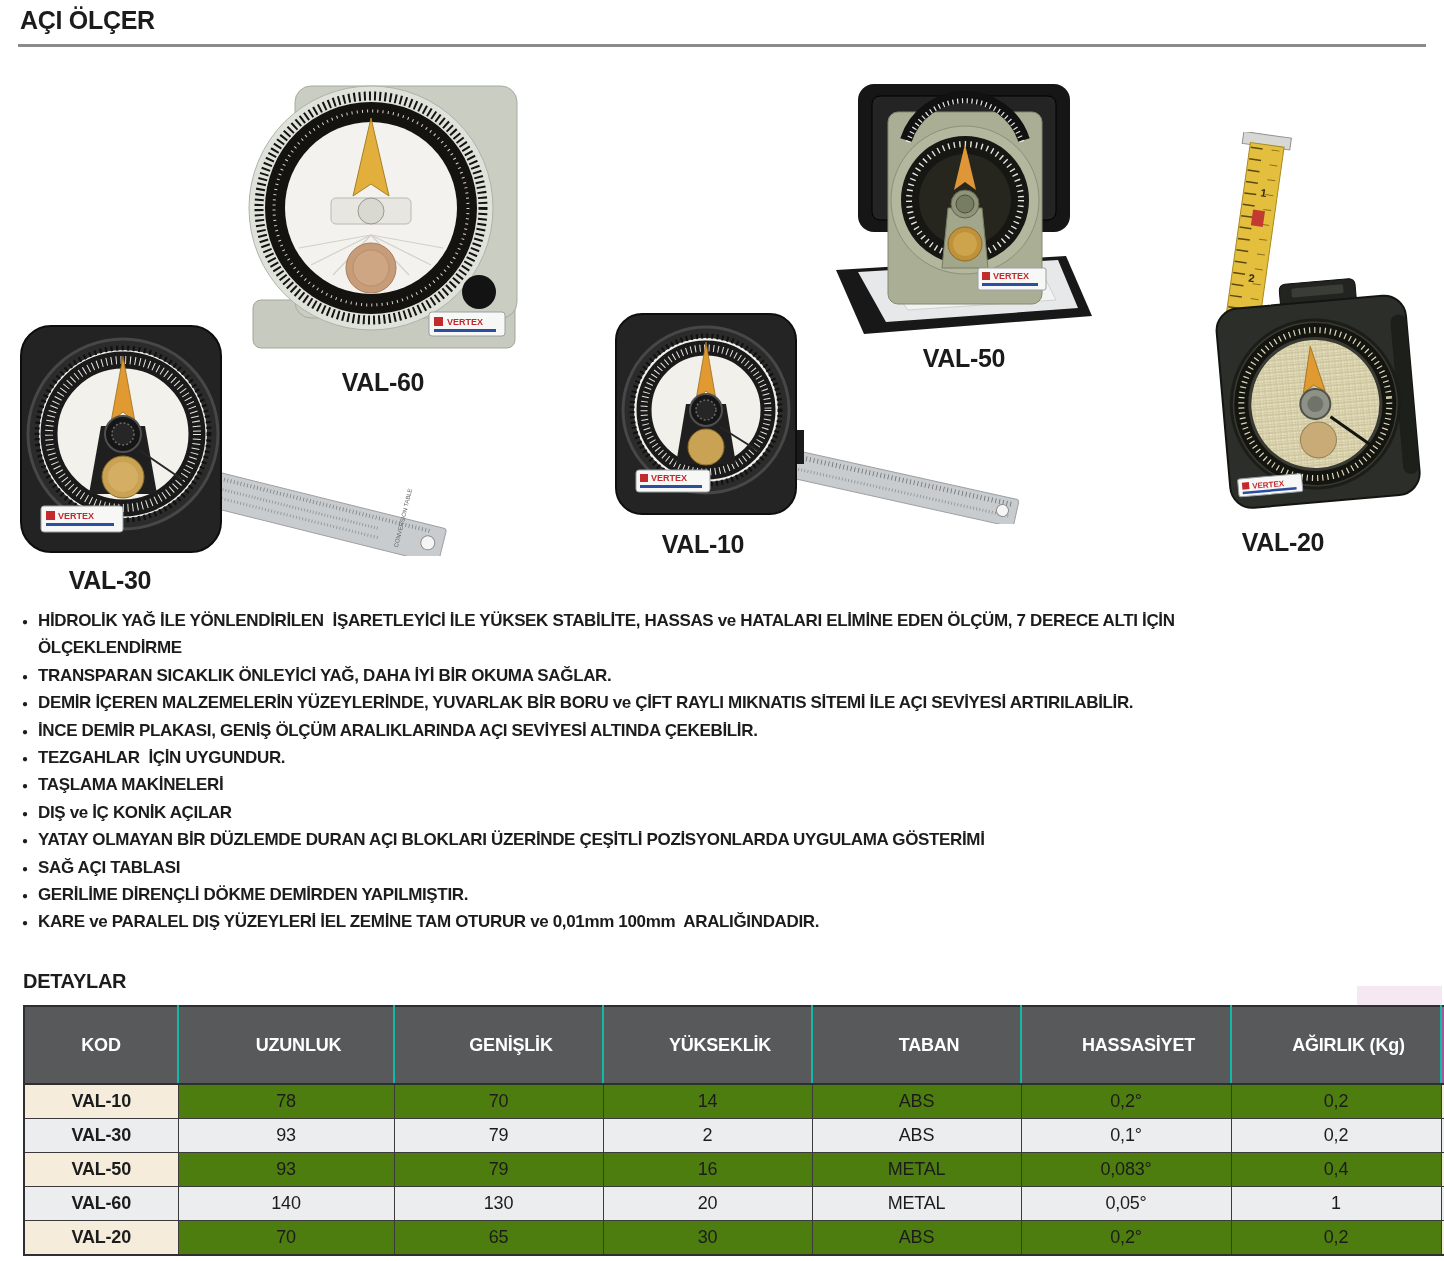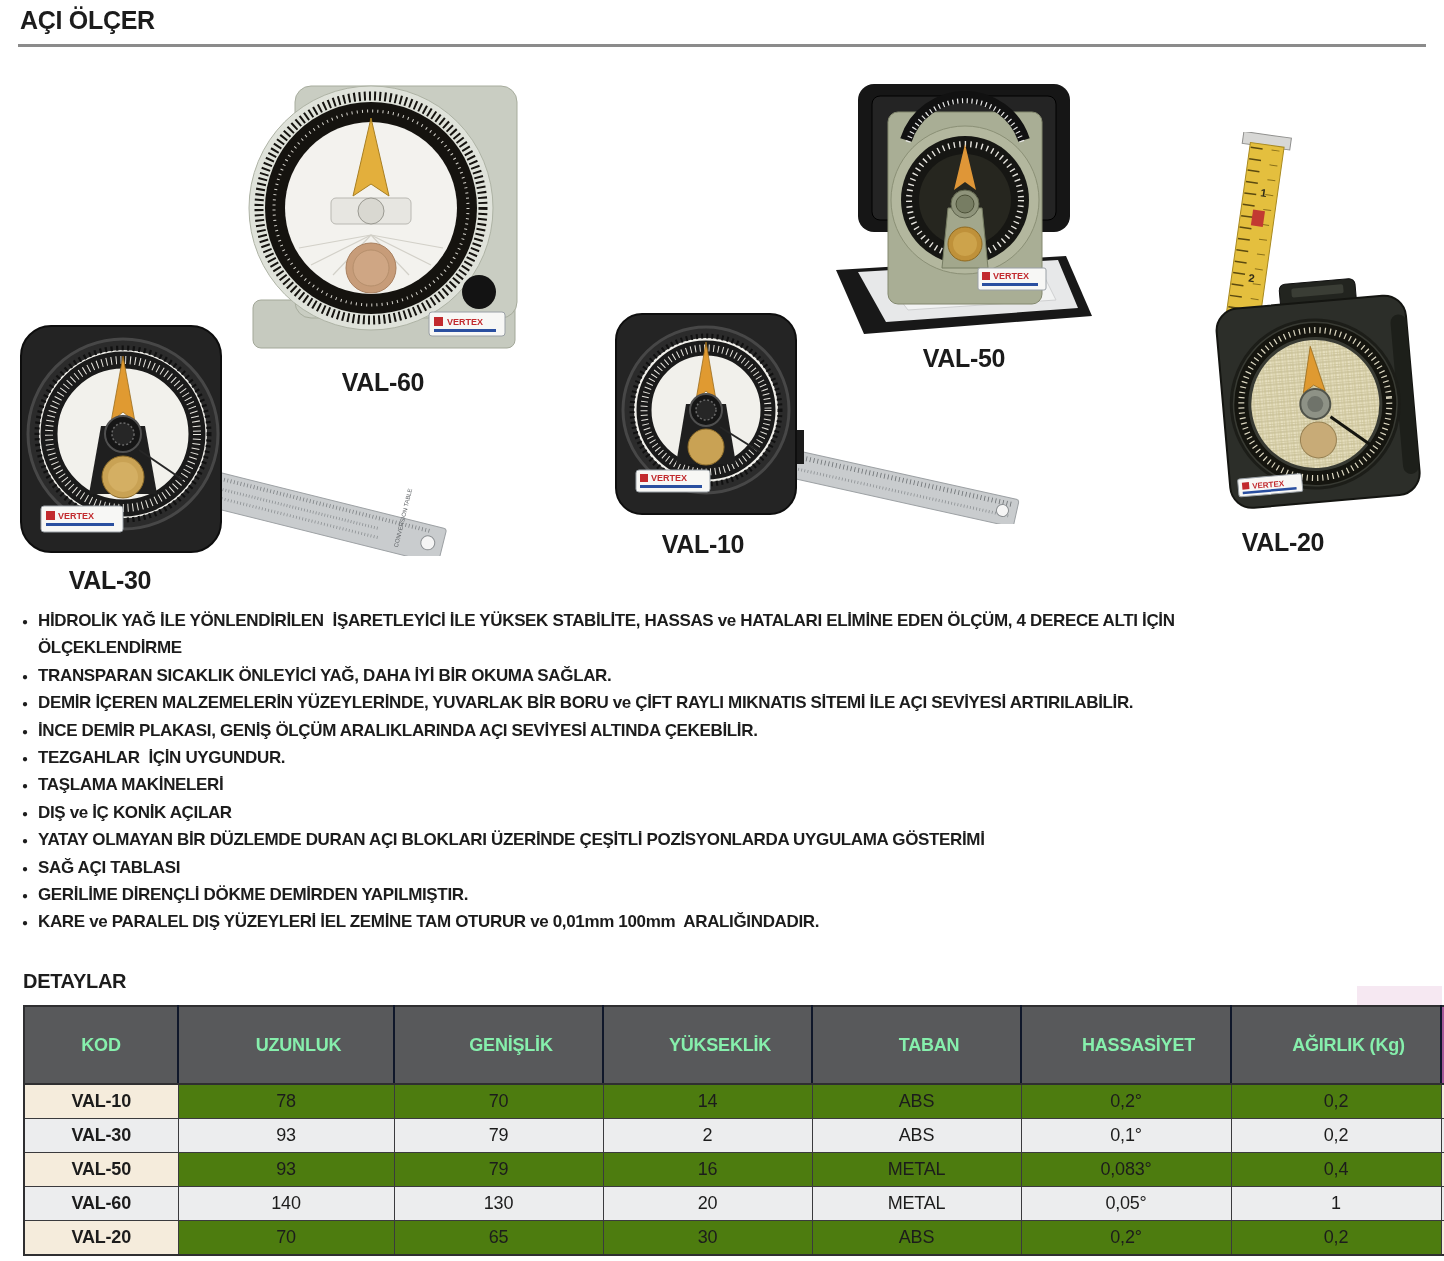--- a/index.html
+++ b/index.html
@@ -36,25 +36,25 @@
   }
   
   .detaylar{position:absolute;left:23px;top:970px;font-size:20px;font-weight:700;letter-spacing:-0.3px;}
   .pink-strip{position:absolute;left:1357px;top:986px;width:85px;height:19px;background:#f6e8f2;}
   table.details{
     position:absolute;left:23px;top:1005px;width:1396px;
     border-collapse:collapse;table-layout:fixed;
     border:2px solid #2f2f31;
   }
   table.details th{
-    background:var(--table-header-bg,#58595b);color:#86efac;
+    background:var(--table-header-bg,#58595b);color:#ffffff;
     height:74px;font-size:18px;font-weight:700;letter-spacing:-0.2px;text-align:center;vertical-align:middle;
     border-bottom:2px solid #2f2f31;
   }
-  table.details th + th{border-left:2px solid #0f172a;padding-left:26px;}
+  table.details th + th{border-left:2px solid #14b8a6;padding-left:26px;}
   table.details th.price{background:var(--price-header-bg,#a5589a);color:#fcf0f8;}
   table.details td{
     height:33px;text-align:center;vertical-align:middle;
     font-size:18px;letter-spacing:-0.2px;background:#4d7c0f;
     border:1.6px solid #3a3a3d;padding:0;
   }
   table.details tr.alt td{background:var(--alt-row-bg,#ecedee);}
   table.details td:first-child{background:var(--code-cell-bg,#f5ecdc);font-weight:700;}
   table.details td:last-child{background:var(--code-cell-bg,#f5ecdc);}
   table.details th:nth-child(1){width:150px;}
@@ -253,21 +253,21 @@
           <rect x="38" y="344" width="7" height="7" fill="#c22a2e"></rect>
           <text x="48" y="351" font-size="8" font-weight="700" fill="#c22a2e">VERTEX</text>
           <rect x="38" y="353" width="54" height="2.5" fill="#2a4fa0"></rect>
         </g>
       </g>
     </svg>
     <figcaption class="plabel">VAL-20</figcaption>
   </figure>
 
   <ul class="features">
-      <li>HİDROLİK YAĞ İLE YÖNLENDİRİLEN  İŞARETLEYİCİ İLE YÜKSEK STABİLİTE, HASSAS ve HATALARI ELİMİNE EDEN ÖLÇÜM, 4 DERECE ALTI İÇİN
+      <li>HİDROLİK YAĞ İLE YÖNLENDİRİLEN  İŞARETLEYİCİ İLE YÜKSEK STABİLİTE, HASSAS ve HATALARI ELİMİNE EDEN ÖLÇÜM, 7 DERECE ALTI İÇİN
 ÖLÇEKLENDİRME</li>
       <li>TRANSPARAN SICAKLIK ÖNLEYİCİ YAĞ, DAHA İYİ BİR OKUMA SAĞLAR.</li>
       <li>DEMİR İÇEREN MALZEMELERİN YÜZEYLERİNDE, YUVARLAK BİR BORU ve ÇİFT RAYLI MIKNATIS SİTEMİ İLE AÇI SEVİYESİ ARTIRILABİLİR.</li>
       <li>İNCE DEMİR PLAKASI, GENİŞ ÖLÇÜM ARALIKLARINDA AÇI SEVİYESİ ALTINDA ÇEKEBİLİR.</li>
       <li>TEZGAHLAR  İÇİN UYGUNDUR.</li>
       <li>TAŞLAMA MAKİNELERİ</li>
       <li>DIŞ ve İÇ KONİK AÇILAR</li>
       <li>YATAY OLMAYAN BİR DÜZLEMDE DURAN AÇI BLOKLARI ÜZERİNDE ÇEŞİTLİ POZİSYONLARDA UYGULAMA GÖSTERİMİ</li>
       <li>SAĞ AÇI TABLASI</li>
       <li>GERİLİME DİRENÇLİ DÖKME DEMİRDEN YAPILMIŞTIR.</li>

